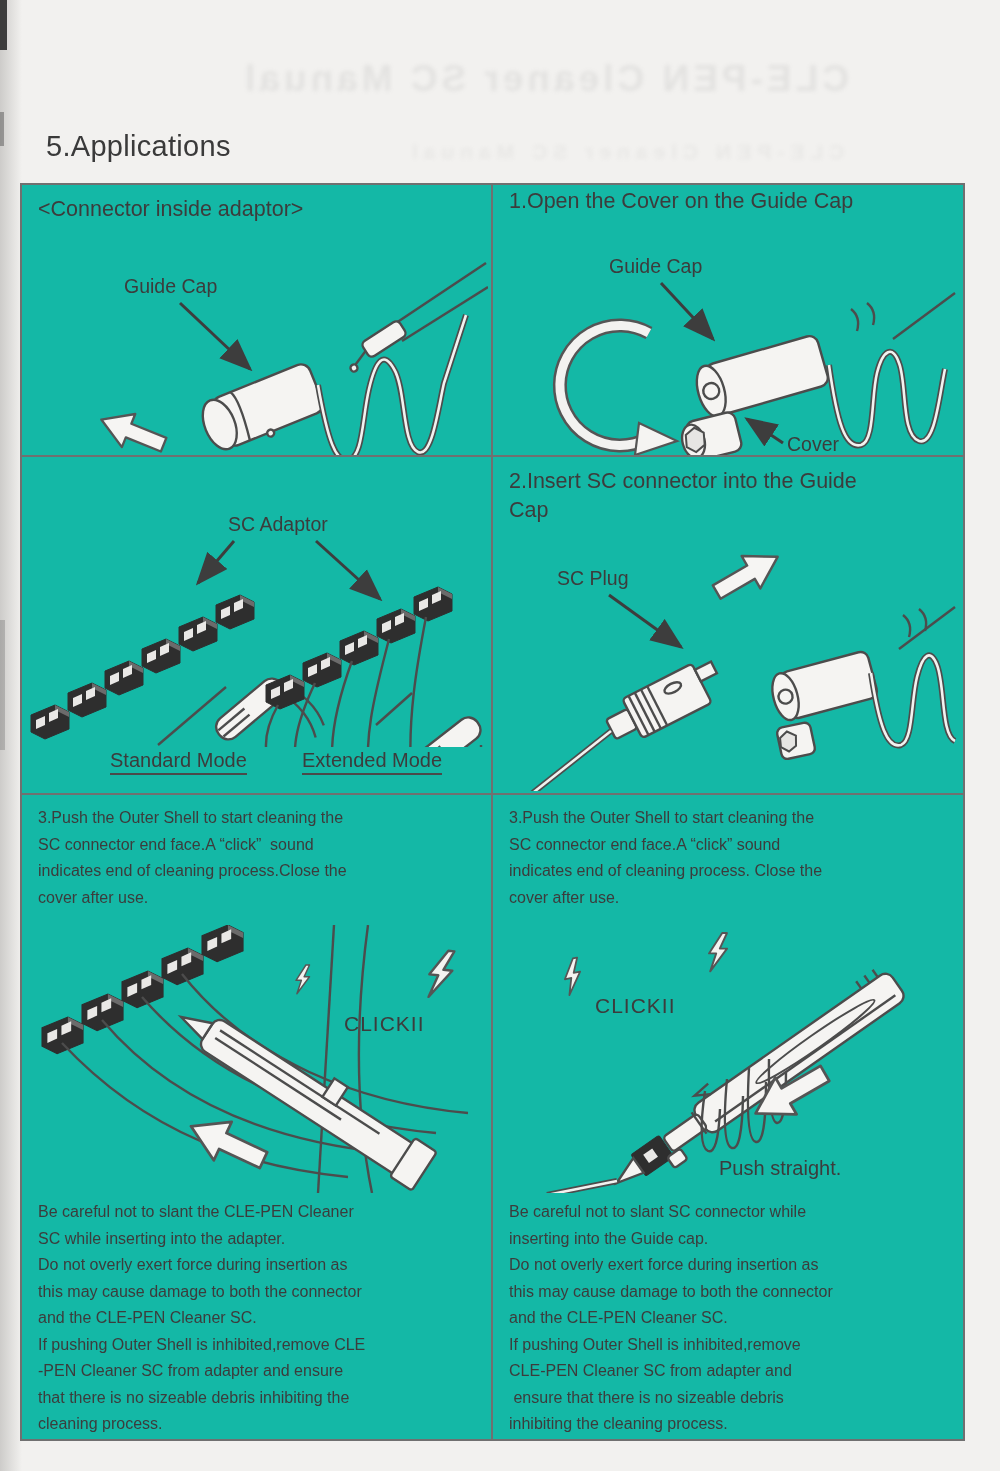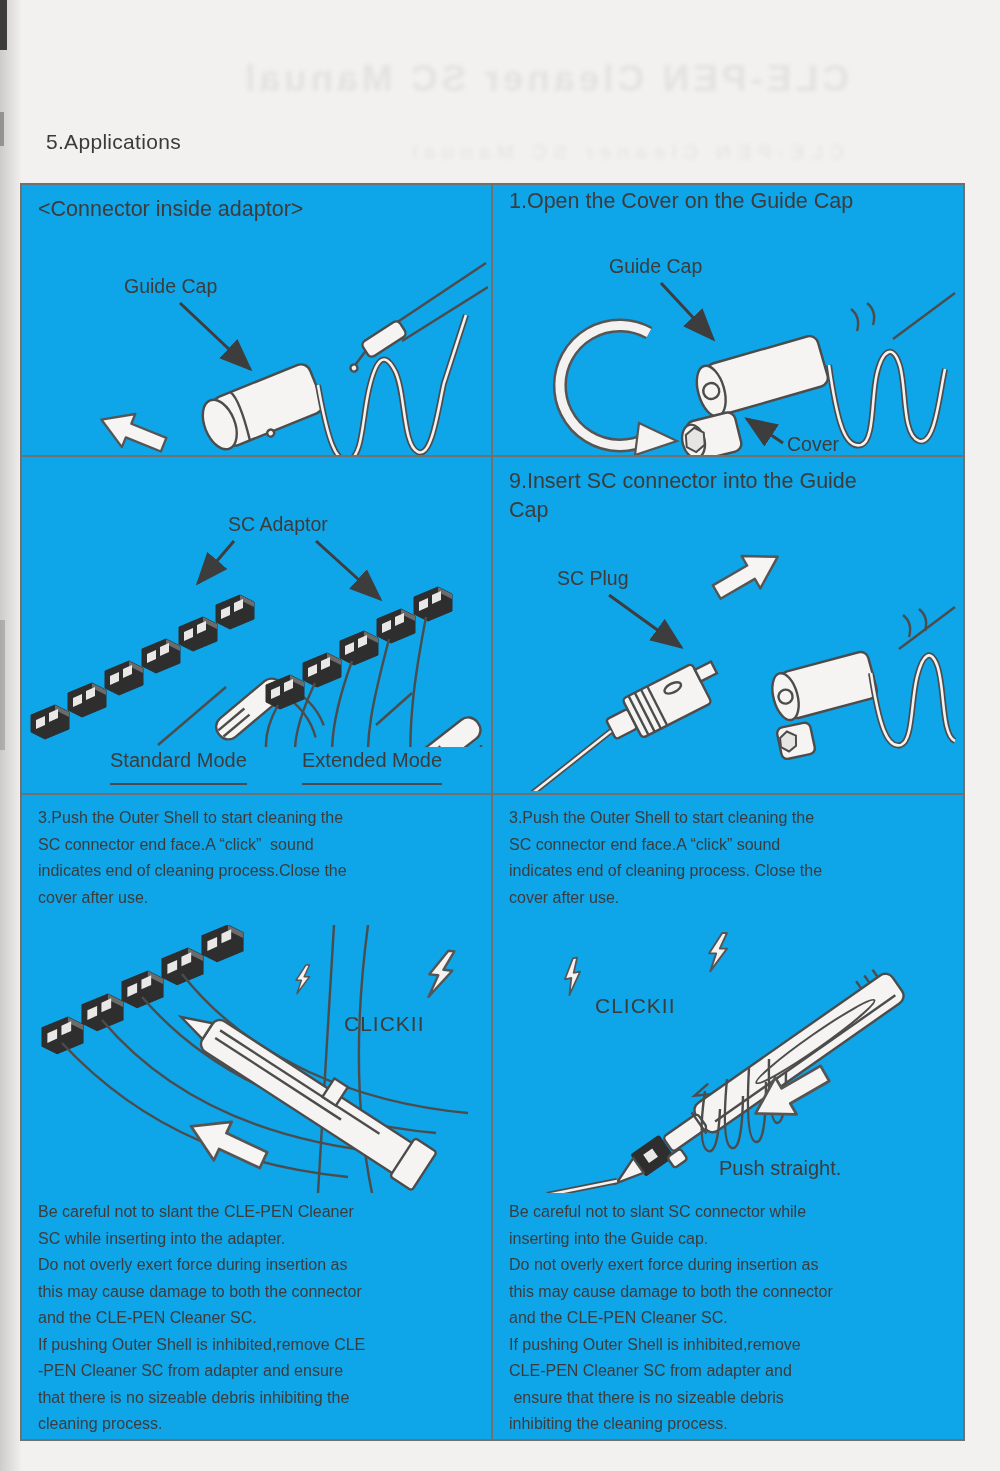--- a/index.html
+++ b/index.html
@@ -9,43 +9,43 @@
     font-family:"Liberation Sans", sans-serif;
     color:#3d3d3d;
   }
   .edge-shade{position:absolute;left:0;top:0;width:22px;height:100%;
     background:linear-gradient(to right, rgba(110,108,105,.28), rgba(110,108,105,0));}
   .artifact{position:absolute;background:#222;}
   .ghost{
     position:absolute;transform:scaleX(-1);filter:blur(2px);
     color:#8a8a8a;font-weight:bold;white-space:nowrap;
   }
-  .heading{position:absolute;left:46px;top:130px;font-size:21px;color:#3a3a3a;letter-spacing:.3px;}
+  .heading{position:absolute;left:46px;top:130px;font-size:29px;color:#3a3a3a;letter-spacing:.3px;}
   .manual-table{
     position:absolute;left:20px;top:183px;width:941px;height:1254px;
     border:2px solid #707070;display:grid;
     grid-template-columns:471px 1fr;
     grid-template-rows:272px 338px 1fr;
-    background:#0ea5e9;
+    background:#14b8a6;
   }
   .cell{position:relative;overflow:hidden;}
   .cell.cb{border-bottom:2px solid #707070;}
   .cell.cr{border-right:2px solid #707070;}
   .panel-title{
     margin:10px 12px 0 16px;font-size:21.5px;line-height:1.34;
     color:#3c3c3c;white-space:pre-wrap;
   }
   .para{
     position:absolute;left:16px;right:10px;font-size:16px;line-height:26.5px;
     color:#3c3c3c;white-space:pre-wrap;
   }
   .diagram{position:absolute;}
   .mode-label{
     position:absolute;font-size:20px;color:#3c3c3c;
-    border-bottom:2px solid #4a4a4a;padding-bottom:11px;z-index:3;
+    border-bottom:2px solid #4a4a4a;padding-bottom:1px;z-index:3;
   }
   svg text{fill:#3c3c3c;font-family:"Liberation Sans",sans-serif;}
   .ln{stroke:#4c4c4c;stroke-width:2.4;fill:none;}
   .lnthick{stroke:#4c4c4c;stroke-width:6;fill:none;}
   .lncore{stroke:#f3f2f0;stroke-width:2.6;fill:none;}
   .shape{fill:#f5f4f2;stroke:#4c4c4c;stroke-width:2.4;}
   .labelarrow{stroke:#3d3d3d;stroke-width:3;fill:none;}
 </style>
 </head>
 <body>
@@ -176,21 +176,21 @@
           <line class="ln" x1="-38" y1="-4" x2="-4" y2="-4"></line>
           <line class="ln" x1="-38" y1="4" x2="-4" y2="4"></line>
         </g>
         <path class="ln" d="M446,238 v34 M453,236 v36"></path>
       </svg>
       <div class="mode-label" style="left:88px;top:292px">Standard Mode</div>
       <div class="mode-label" style="left:280px;top:292px">Extended Mode</div>
     </div>
 
     <div class="cell cb">
-      <div class="panel-title">9.Insert SC connector into the Guide
+      <div class="panel-title">2.Insert SC connector into the Guide
 Cap</div>
       <svg class="diagram" style="left:6px;top:88px" width="458" height="246" viewBox="0 0 458 246">
         <text x="58" y="40" font-size="19.5">SC Plug</text>
         <line class="labelarrow" x1="110" y1="50" x2="182" y2="102" marker-end="url(#ah)"></line>
         <use href="#barrow" transform="translate(288,28) rotate(150) scale(1.1)"></use>
         <g transform="translate(160,160) rotate(-27)">
           <rect class="shape" x="-54" y="-11" width="24" height="22" rx="3"></rect>
           <rect class="shape" x="-30" y="-22" width="78" height="44" rx="4"></rect>
           <line class="ln" x1="-23" y1="-22" x2="-23" y2="22"></line>
           <line class="ln" x1="-16" y1="-22" x2="-16" y2="22"></line>

